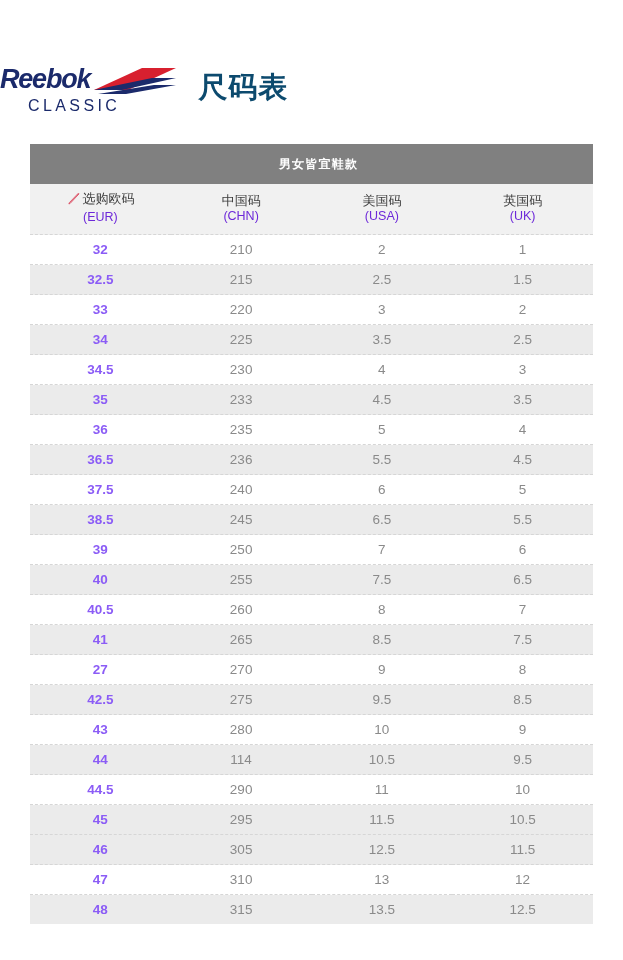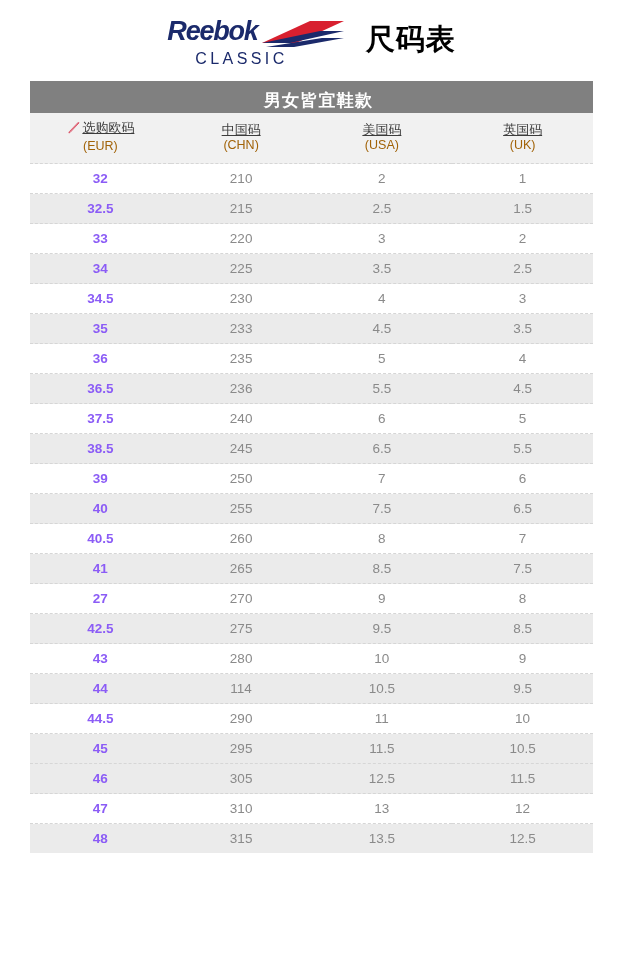--- a/index.html
+++ b/index.html
@@ -10,25 +10,26 @@
   body {
     width: 623px;
     height: 960px;
     font-family: "Liberation Sans", "DejaVu Sans", sans-serif;
     -webkit-font-smoothing: antialiased;
     overflow: hidden;
   }
 
   
   .brand-bar {
-    height: 81px;
+    height: 112px;
     display: flex;
     align-items: center;
-    justify-content: center;
+    justify-content: flex-start;
     gap: 14px;
+    margin-top: 32px;
   }
   .logo-lockup {
     display: flex;
     flex-direction: column;
     align-items: flex-start;
     position: relative;
   }
   .logo-row {
     display: flex;
     align-items: center;
@@ -52,40 +53,40 @@
     font-weight: normal;
     letter-spacing: 3.4px;
     color: #1b2a6b;
     margin-top: 2px;
     margin-left: 28px;
     line-height: 1;
   }
   .page-title {
     font-size: 29px;
     font-weight: bold;
-    color: #000000;
+    color: #0c4a6e;
     letter-spacing: 1px;
     line-height: 1;
     margin-left: 6px;
     margin-bottom: 2px;
   }
 
   
   .table-wrap {
     width: 563px;
     margin: 0 auto;
   }
   .table-title {
     background: #808080;
     color: #ffffff;
-    font-size: 17px;
+    font-size: 12px;
     font-weight: bold;
     letter-spacing: 1.2px;
     text-align: center;
-    height: 32px;
+    height: 40px;
     line-height: 40px;
     padding-left: 14px;
   }
   .size-table {
     width: 100%;
     border-collapse: collapse;
     table-layout: fixed;
   }
   .size-table th {
     background: #f1f1f1;
@@ -99,26 +100,25 @@
   .th-inner {
     display: block;
   }
   .th-main {
     display: inline-flex;
     align-items: center;
     justify-content: center;
     gap: 2px;
     font-size: 13px;
     color: #3c3c3c;
-    text-decoration: underline;
   }
   .th-sub {
     display: block;
     font-size: 12.5px;
-    color: #a16207;
+    color: #6d28d9;
   }
   .pencil-icon {
     display: inline-block;
     vertical-align: middle;
   }
   .size-table td {
     text-align: center;
     font-size: 13.5px;
     padding: 0;
     height: 29px;

